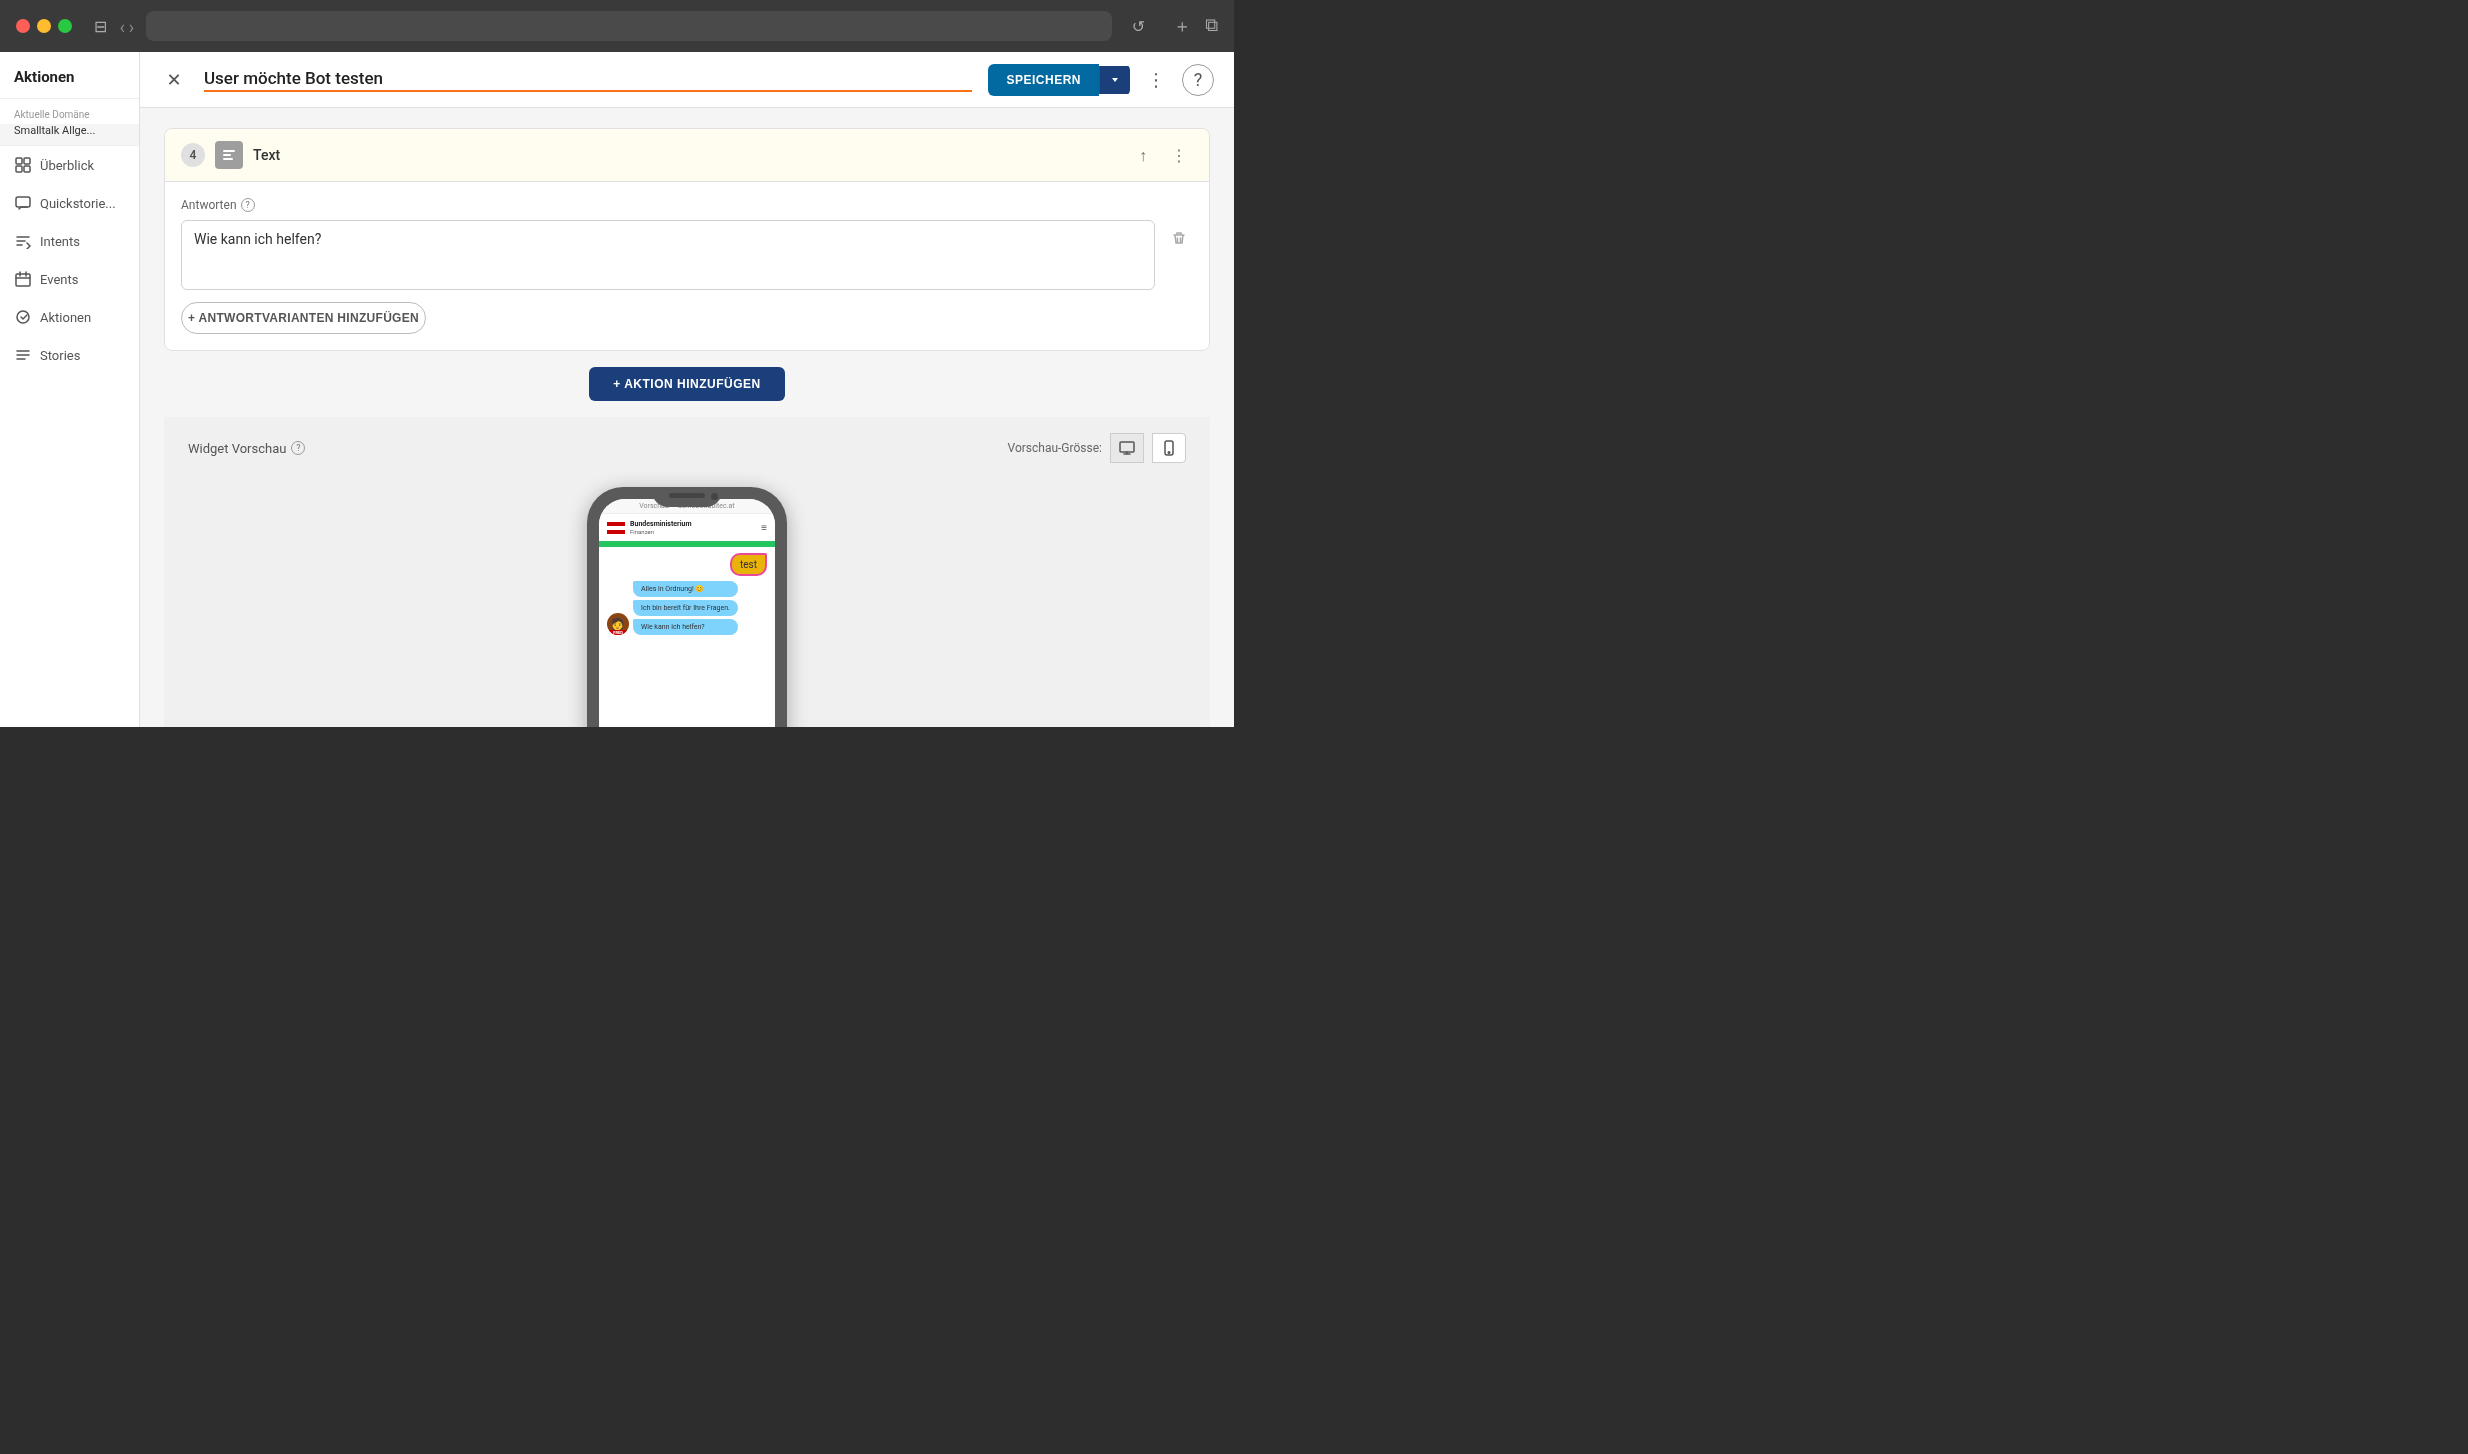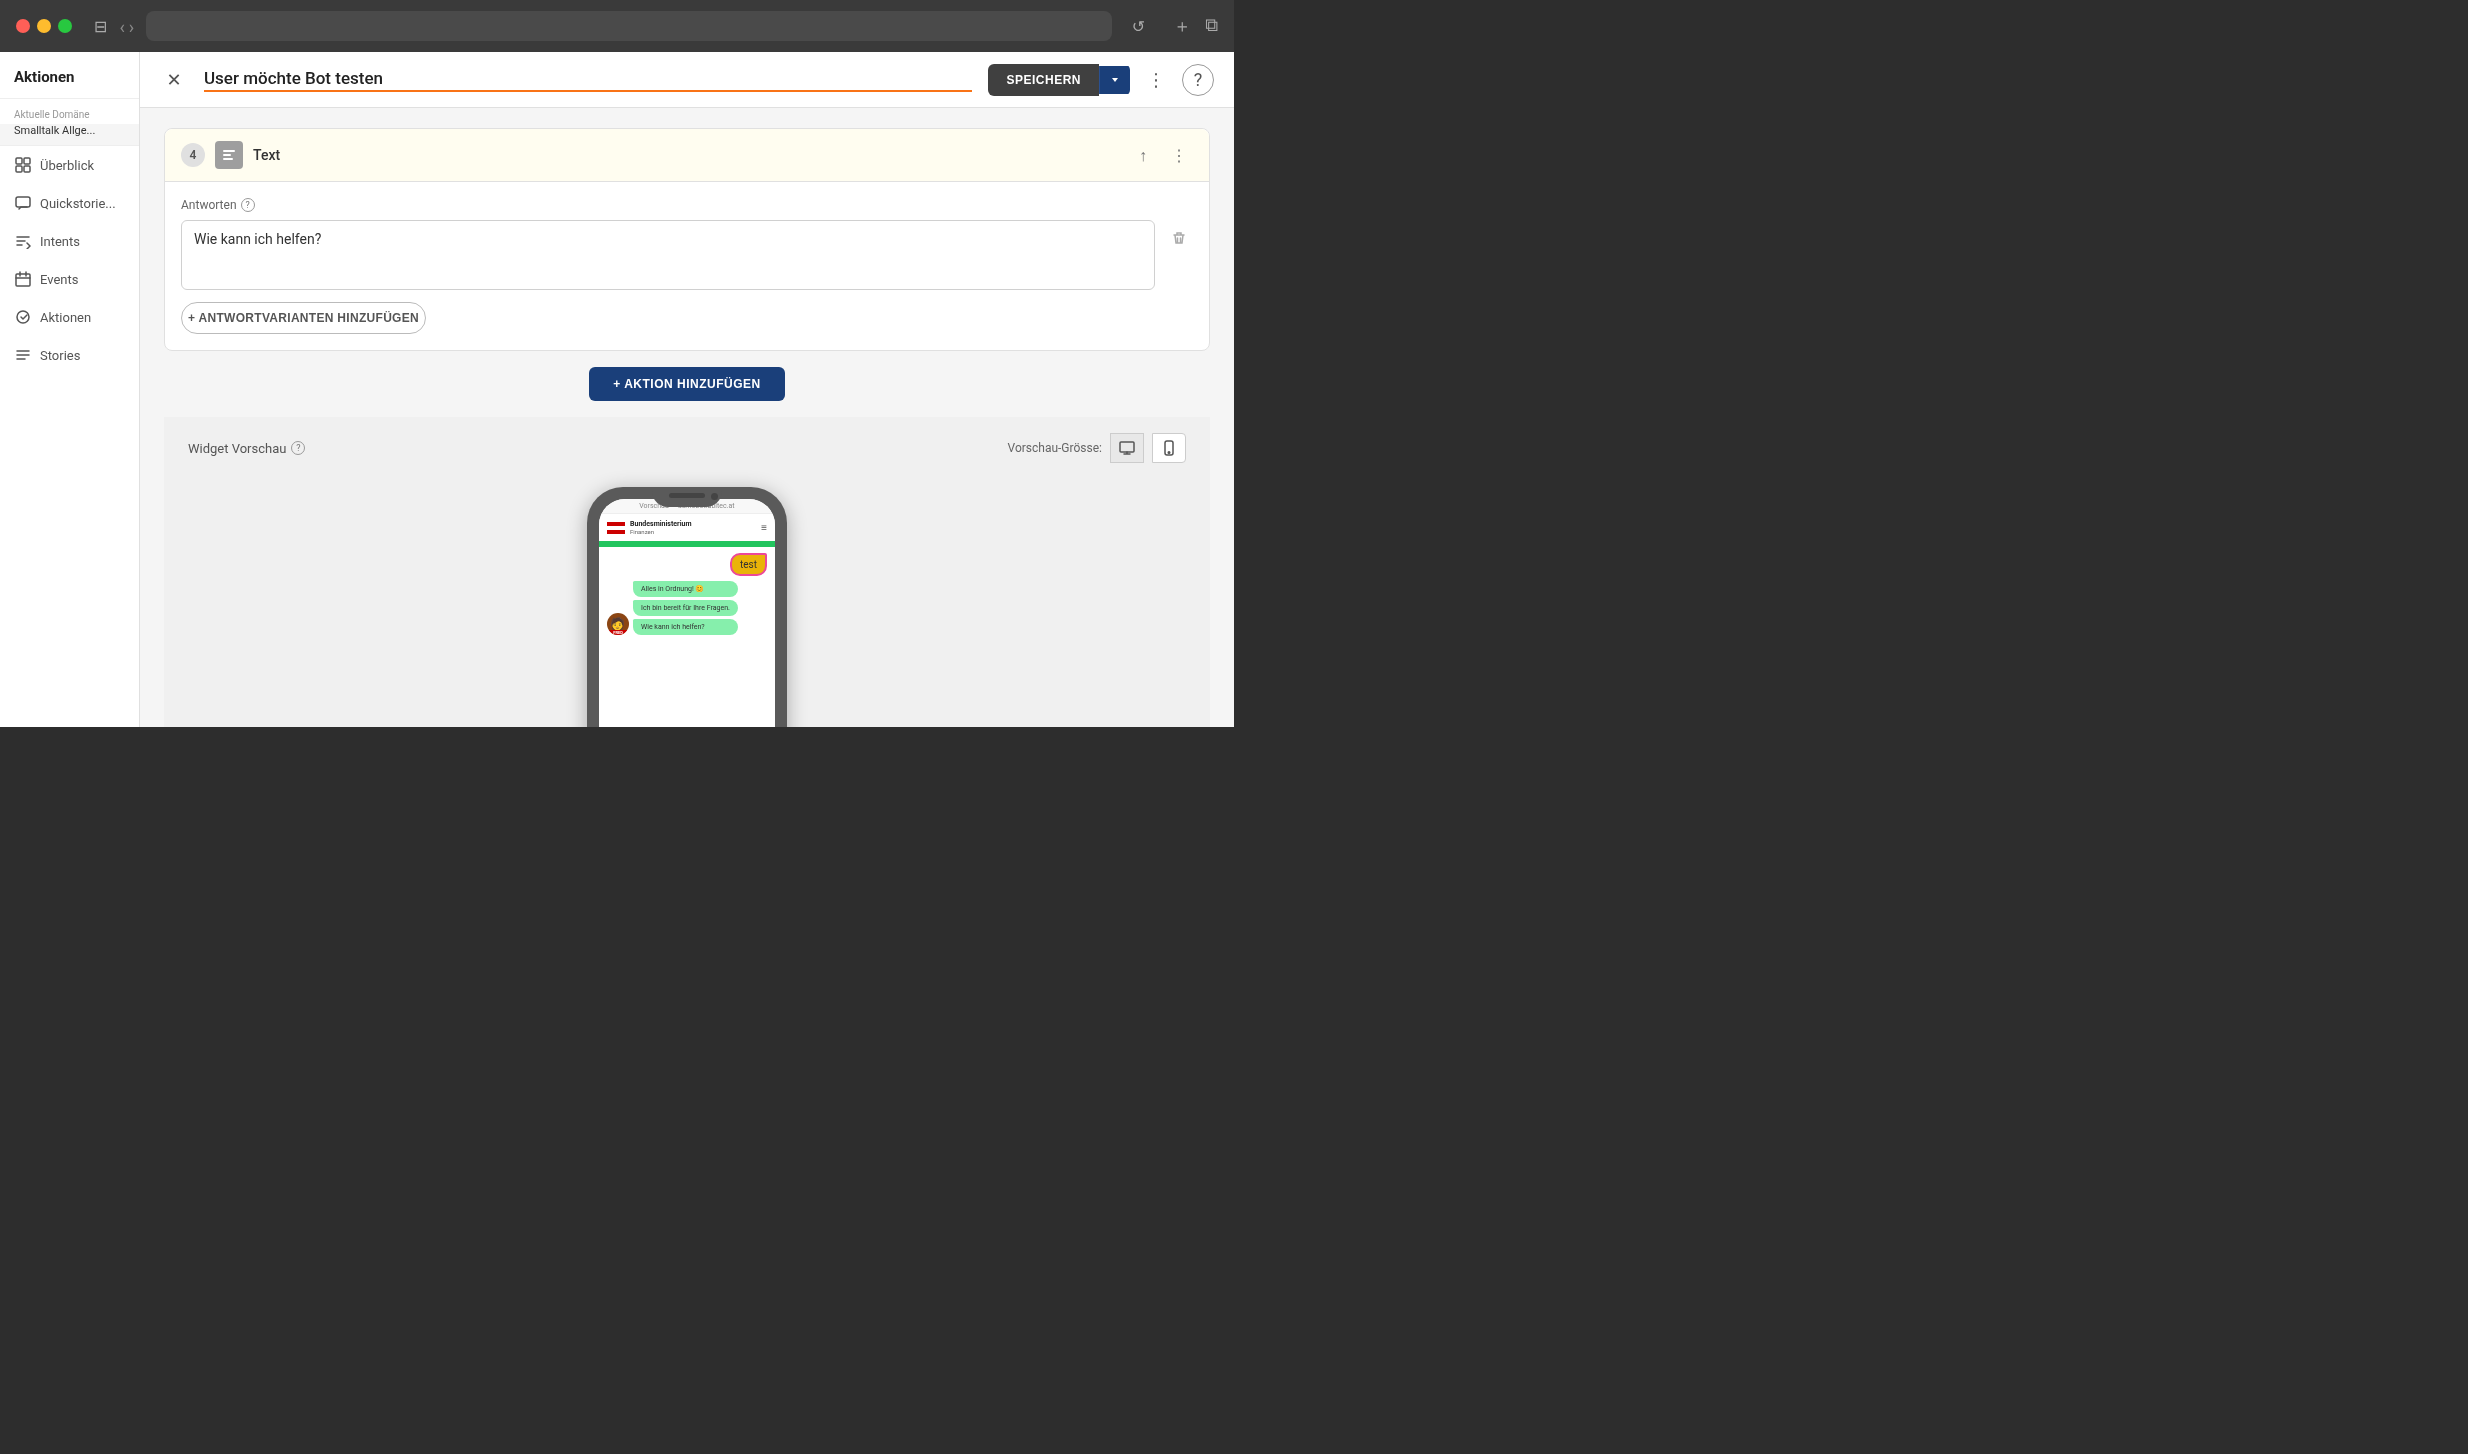--- a/index.html
+++ b/index.html
@@ -175,21 +175,21 @@
       align-items: center;
       gap: 10px;
     }
     .save-btn-group {
       display: flex;
       align-items: center;
       border-radius: 6px;
       overflow: hidden;
     }
     .save-btn-main {
-      background: #404040;
+      background: #0369a1;
       color: #fff;
       font-size: 12px;
       font-weight: 700;
       letter-spacing: 0.5px;
       padding: 9px 18px;
       cursor: pointer;
       border: none;
     }
     .save-btn-dropdown {
       background: #1a3f7a;
@@ -581,21 +581,21 @@
       text-align: center;
       font-weight: 700;
       line-height: 1.3;
     }
     .chat-bubbles-left {
       display: flex;
       flex-direction: column;
       gap: 3px;
     }
     .chat-bubble-left {
-      background: #86efac;
+      background: #7dd3fc;
       border-radius: 2px 10px 10px 10px;
       padding: 4px 8px;
       font-size: 7px;
       color: #333;
       max-width: 130px;
     }
 
     
     .modal-body::-webkit-scrollbar { width: 6px; }
     .modal-body::-webkit-scrollbar-track { background: #f0f0f0; }

